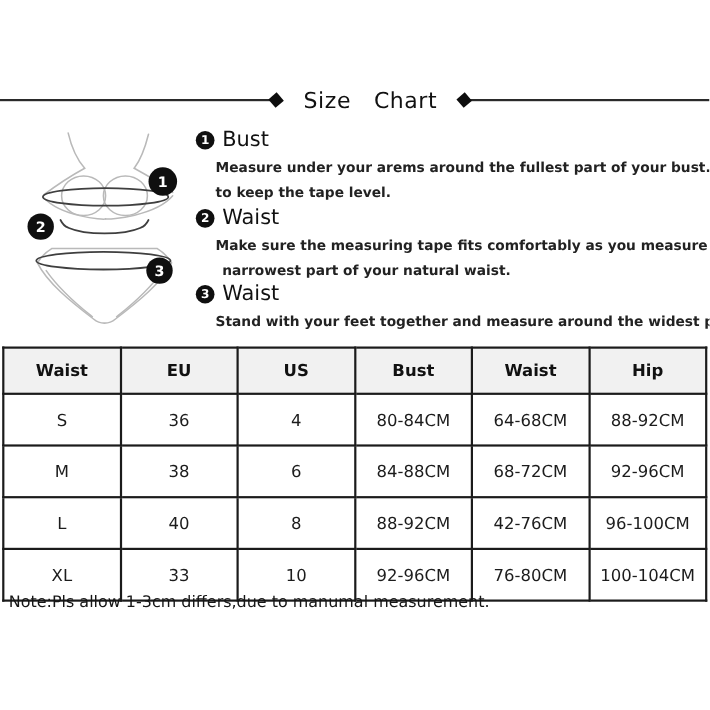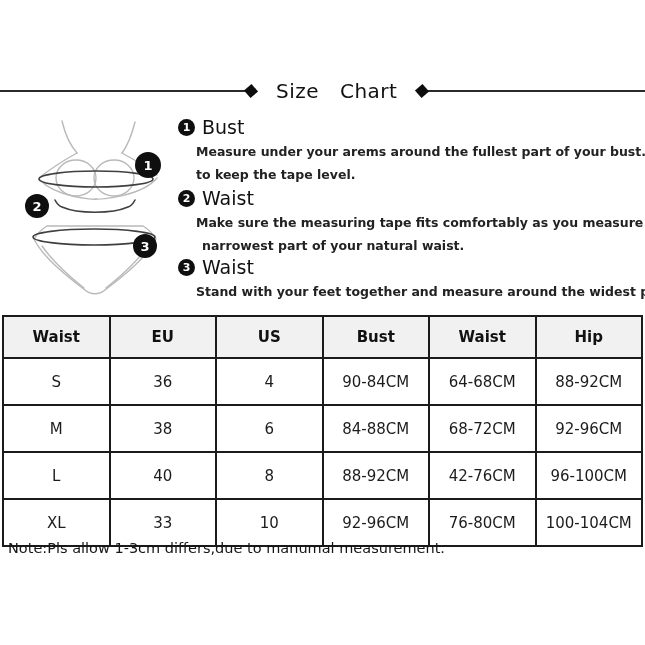--- a/index.html
+++ b/index.html
@@ -138,21 +138,21 @@
         <th>Bust</th>
         <th>Waist</th>
         <th>Hip</th>
       </tr>
     </thead>
     <tbody>
       <tr>
         <td>S</td>
         <td>36</td>
         <td>4</td>
-        <td>90-84CM</td>
+        <td>80-84CM</td>
         <td>64-68CM</td>
         <td>88-92CM</td>
       </tr>
       <tr>
         <td>M</td>
         <td>38</td>
         <td>6</td>
         <td>84-88CM</td>
         <td>68-72CM</td>
         <td>92-96CM</td>

